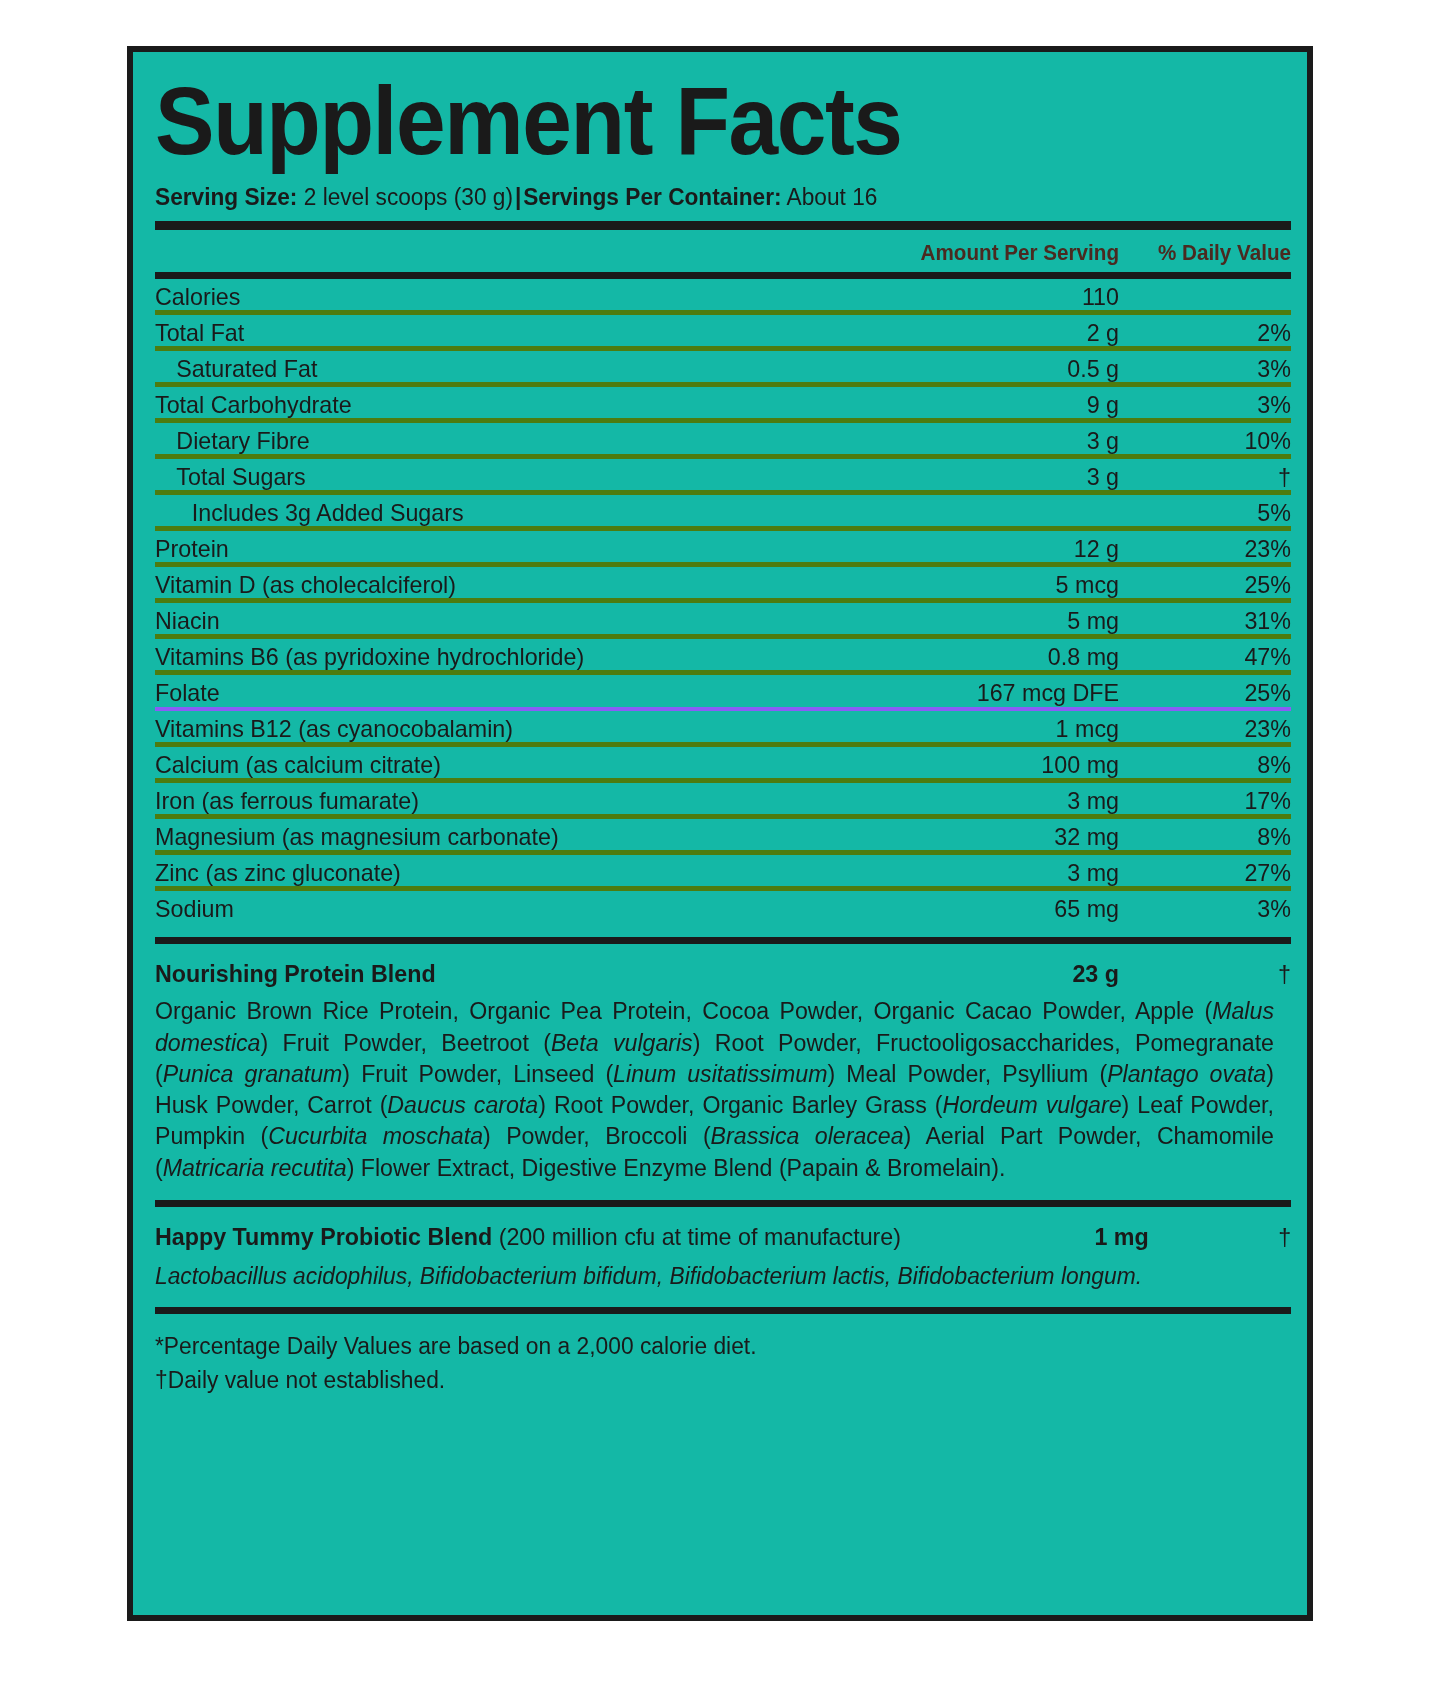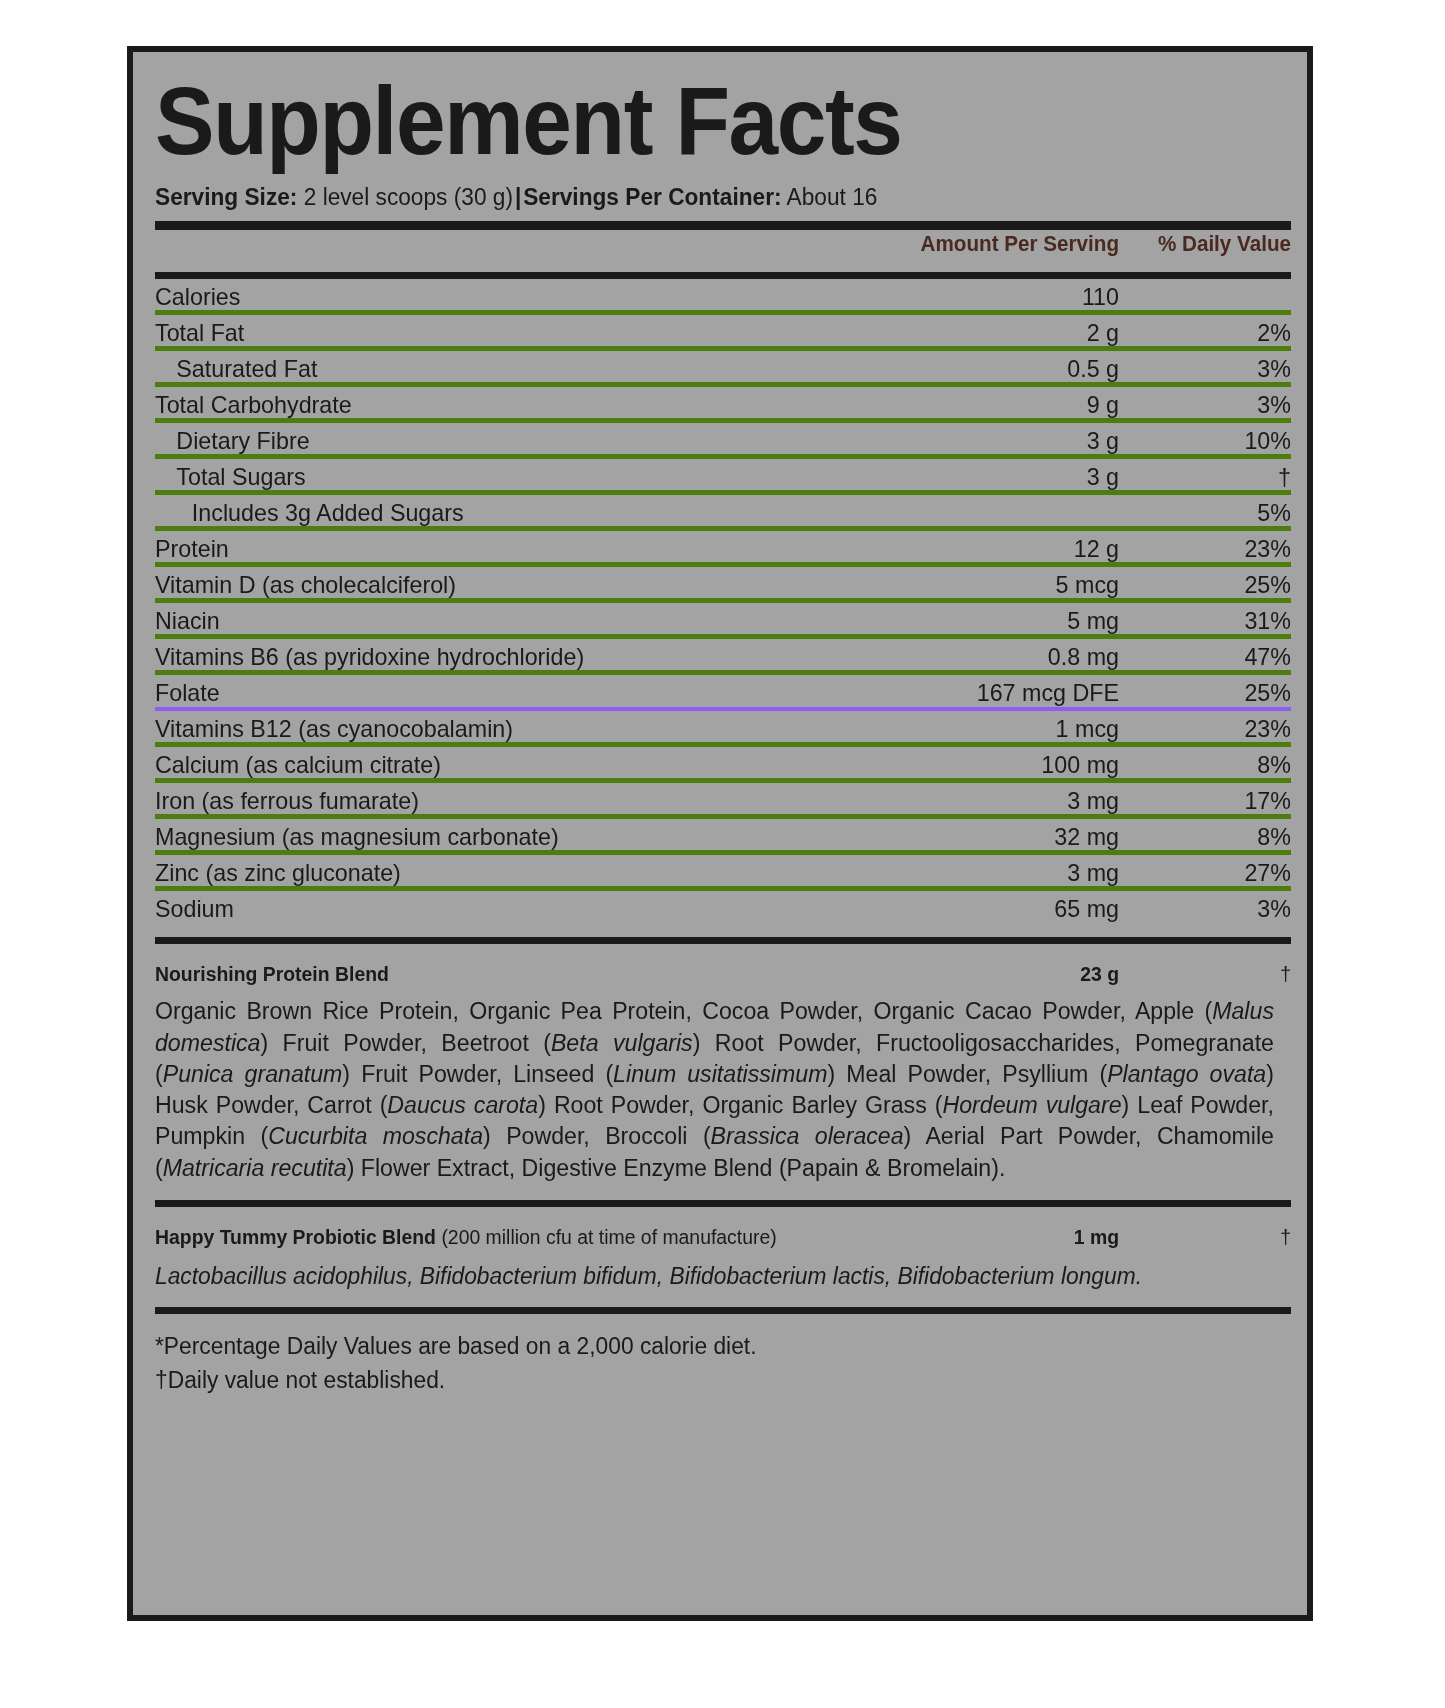--- a/index.html
+++ b/index.html
@@ -15,21 +15,21 @@
     overflow: hidden;
   }
 
   .label-outer {
     position: absolute;
     left: 127px;
     top: 46px;
     width: 1186px;
     height: 1575px;
     border: 6px solid #1a1a1a;
-    background: #a3a3a3;
+    background: #14b8a6;
     box-sizing: border-box;
     text-decoration: underline;
   }
 
   .label-inner {
     position: absolute;
     left: 22px;
     top: 12px;
     right: 16px;
     bottom: 10px;
@@ -69,21 +69,21 @@
     height: 7px;
     background: #1a1a1a;
   }
 
   
   .col-head {
     display: flex;
     justify-content: flex-end;
     align-items: flex-end;
     height: 42px;
-    padding-bottom: 15px;
+    padding-bottom: 6px;
     box-sizing: border-box;
   }
   .col-head .ch-amt {
     width: 272px;
     text-align: right;
     font-size: 21.5px;
     font-weight: 700;
     color: #4a2a20;
     transform: scaleX(0.96);
     transform-origin: right center;
@@ -137,21 +137,21 @@
 
   
   .nrow.cont { border-bottom: 4px solid #8b5cf6; }
 
   
   .blend-head {
     display: flex;
     align-items: baseline;
     height: 40px;
     line-height: 40px;
-    font-size: 20px;
+    font-size: 24px;
     margin-top: 10px;
   }
   .blend-head .b-name {
     flex: 1 1 auto;
     font-weight: 700;
     white-space: nowrap;
     transform: scaleX(0.97);
     transform-origin: left center;
   }
   .blend-head .b-name .norm { font-weight: 400; }

